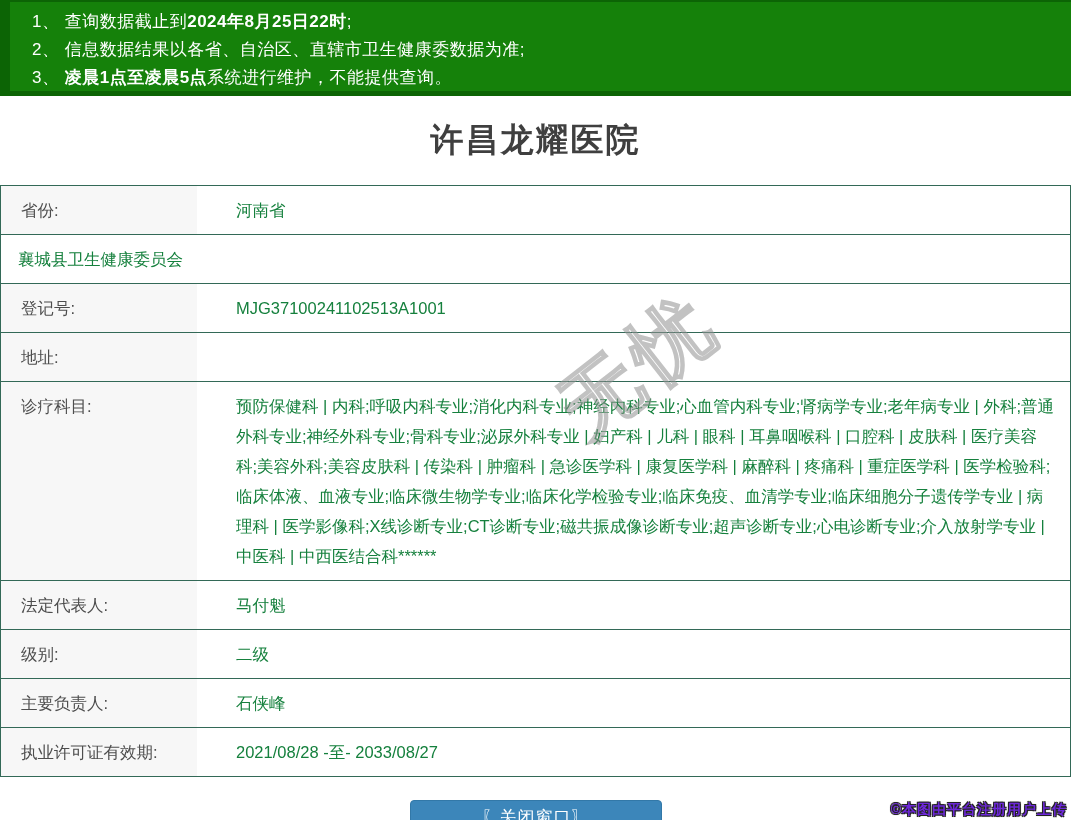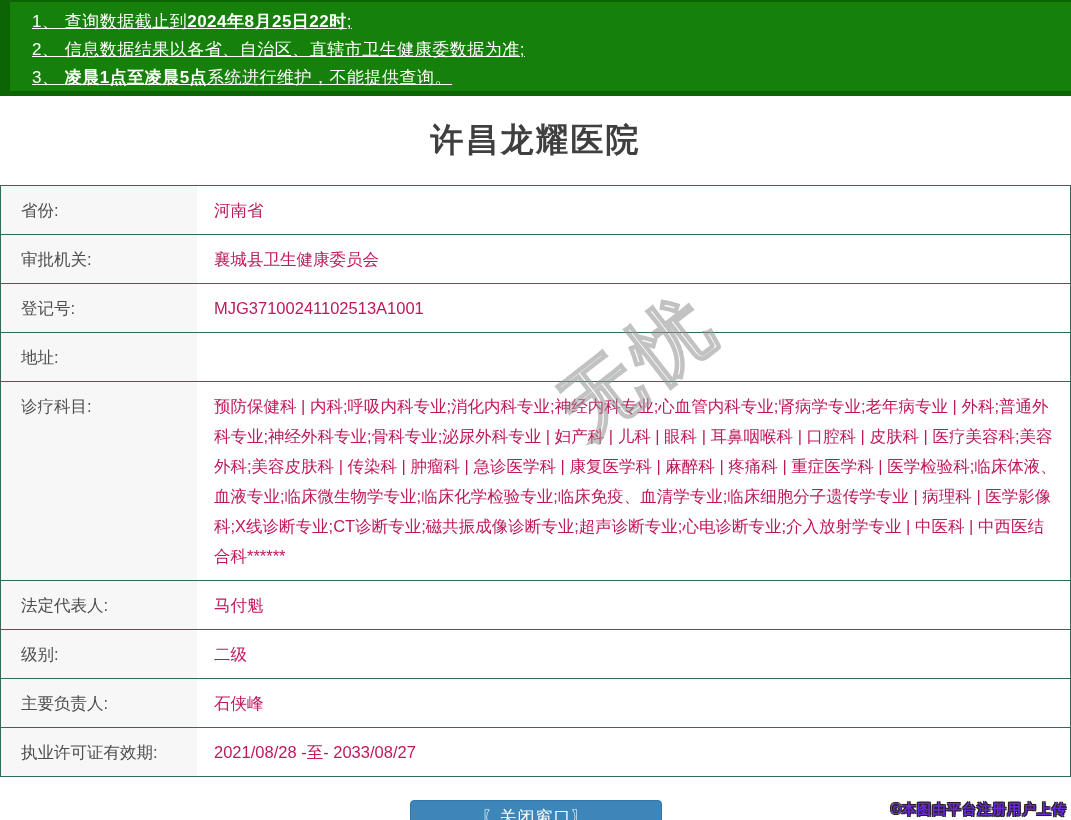--- a/index.html
+++ b/index.html
@@ -16,48 +16,47 @@
     background:var(--banner-bg,#15810a);
     border-left:10px solid var(--banner-edge,#0c6405);
     border-bottom:5px solid var(--banner-edge,#0c6405);
     border-top:2px solid var(--banner-edge,#0c6405);
     color:#ffffff;
     padding:6px 0 0 22px;
   }
   .notice-line{
     line-height:28px;font-size:17px;letter-spacing:.5px;
     white-space:nowrap;
-    text-decoration:underline;
   }
   .notice-line b{font-weight:700;}
   
   .title-wrap{height:89px;display:flex;align-items:center;justify-content:center;}
   .page-title{
     font-size:33px;color:#3f3f3f;letter-spacing:2px;font-weight:700;
   }
   
   .table{
     width:1071px;box-sizing:border-box;
     border-top:1px solid var(--line,#336957);
     border-left:1px solid var(--line,#336957);
     border-right:1px solid var(--line,#336957);
   }
   .row{
     display:flex;align-items:stretch;
     border-bottom:1px solid var(--line,#336957);
-    min-height:48px;box-sizing:border-box;
+    min-height:48px;box-sizing:border-box;gap:22px;
   }
   .cell{box-sizing:border-box;padding-top:9px;padding-bottom:9px;line-height:30px;font-size:16.5px;}
   .cell.label{
     width:196px;flex:0 0 196px;
     background:var(--label-bg,#f7f7f7);
     padding-left:20px;color:#4d4d4d;
   }
   .cell.value{
-    flex:1;padding-left:17px;padding-right:12px;color:#be185d;
+    flex:1;padding-left:17px;padding-right:12px;color:#15803d;
     word-break:break-all;
   }
   
   .close-btn{
     display:block;margin:23px auto 0 auto;
     width:252px;height:34px;
     background:var(--btn-bg,#3c86ba);
     border:1px solid #3278a8;border-radius:4px;
     color:#ffffff;font-size:17px;letter-spacing:1px;
     font-family:inherit;cursor:pointer;
@@ -95,21 +94,20 @@
   <span class="page-title">许昌龙耀医院</span>
 </div>
 
 <div class="table">
   <div class="row">
     <div class="cell label">省份:</div>
     <div class="cell value">河南省</div>
   </div>
 
   <div class="row">
-    <div class="cell label">审批机关:</div>
     <div class="cell value">襄城县卫生健康委员会</div>
   </div>
 
   <div class="row">
     <div class="cell label">登记号:</div>
     <div class="cell value">MJG37100241102513A1001</div>
   </div>
 
   <div class="row">
     <div class="cell label">地址:</div>

